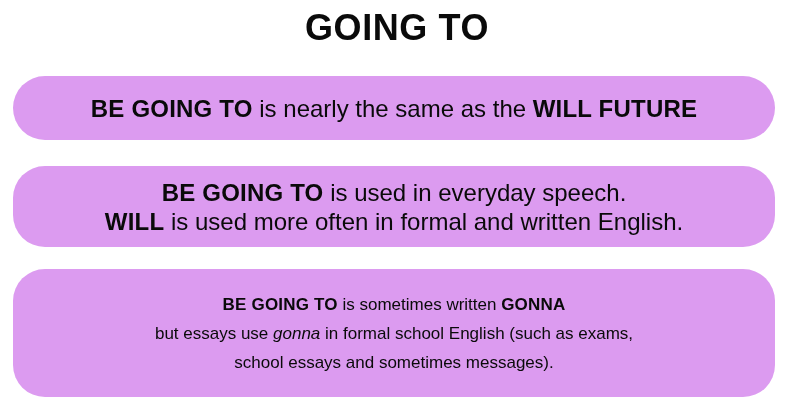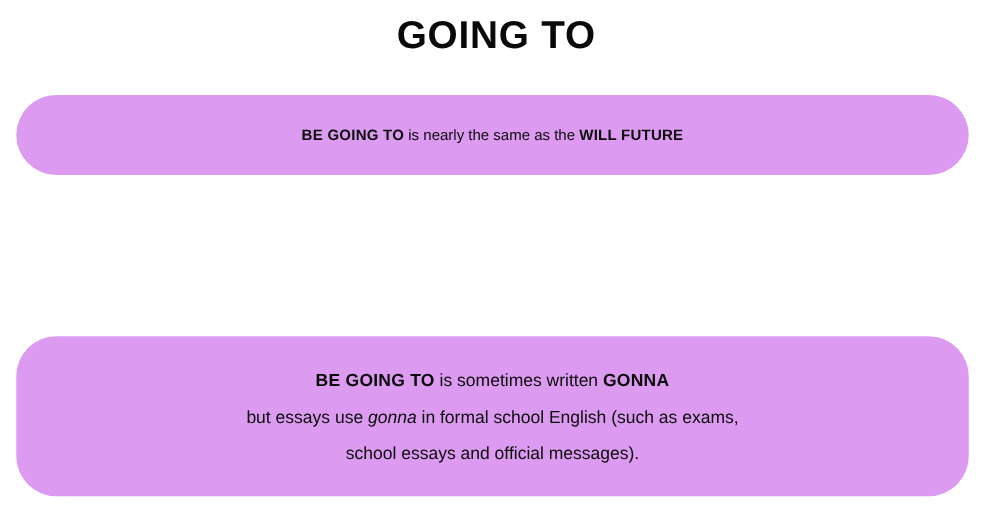--- a/index.html
+++ b/index.html
@@ -18,21 +18,21 @@
     width: 794px;
     height: 417px;
     background: #ffffff;
   }
   #page-title {
     position: absolute;
     top: 9px;
     left: 0;
     width: 794px;
     text-align: center;
-    font-size: 31px;
+    font-size: 36px;
     font-weight: bold;
     letter-spacing: 0.6px;
     color: #0a0a0a;
     line-height: 38px;
   }
   .card {
     position: absolute;
     left: 13px;
     width: 762px;
     box-sizing: border-box;
@@ -44,42 +44,46 @@
     justify-content: center;
     padding: 0 26px;
   }
   .card-1 { top: 76px;  height: 64px; }
   .card-2 { top: 166px; height: 81px; }
   .card-3 { top: 269px; height: 128px; }
   .line {
     width: 100%;
     text-align: center;
     color: #0a0a0a;
-    font-size: 12px;
+    font-size: 24px;
     line-height: 29px;
     white-space: nowrap;
   }
-  .card-3 .line { font-size: 14px; }
+  .card-3 .line { font-size: 17px; }
   b {
     font-weight: bold;
     letter-spacing: 0.2px;
   }
   i { font-style: italic; }
 </style>
 </head>
 <body>
 
 <div id="page">
 
   <div id="page-title">GOING TO</div>
 
   <div class="card card-1">
       <div class="line"><b>BE GOING TO</b><span> is nearly the same as the </span><b>WILL FUTURE</b></div>
     </div>
 
+  <div class="card card-2">
+      <div class="line"><b>BE GOING TO</b><span> is used in everyday speech.</span></div>
+      <div class="line"><b>WILL</b><span> is used more often in formal and written English.</span></div>
+    </div>
 
   <div class="card card-3">
       <div class="line"><b>BE GOING TO</b><span> is sometimes written </span><b>GONNA</b></div>
       <div class="line"><span>but essays use </span><i>gonna</i><span> in formal school English (such as exams,</span></div>
-      <div class="line"><span>school essays and official messages).</span></div>
+      <div class="line"><span>school essays and sometimes messages).</span></div>
     </div>
 
 </div>
 
 </body></html>

